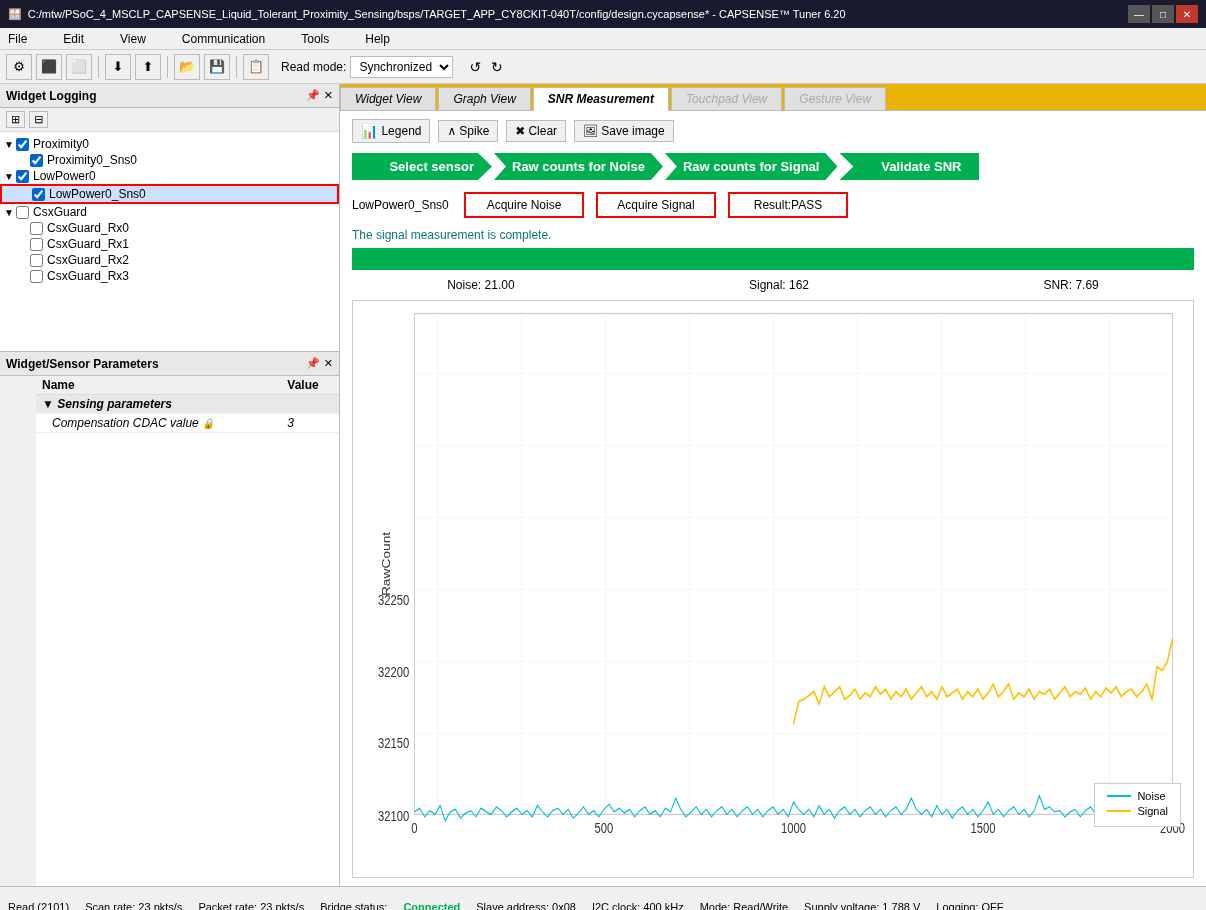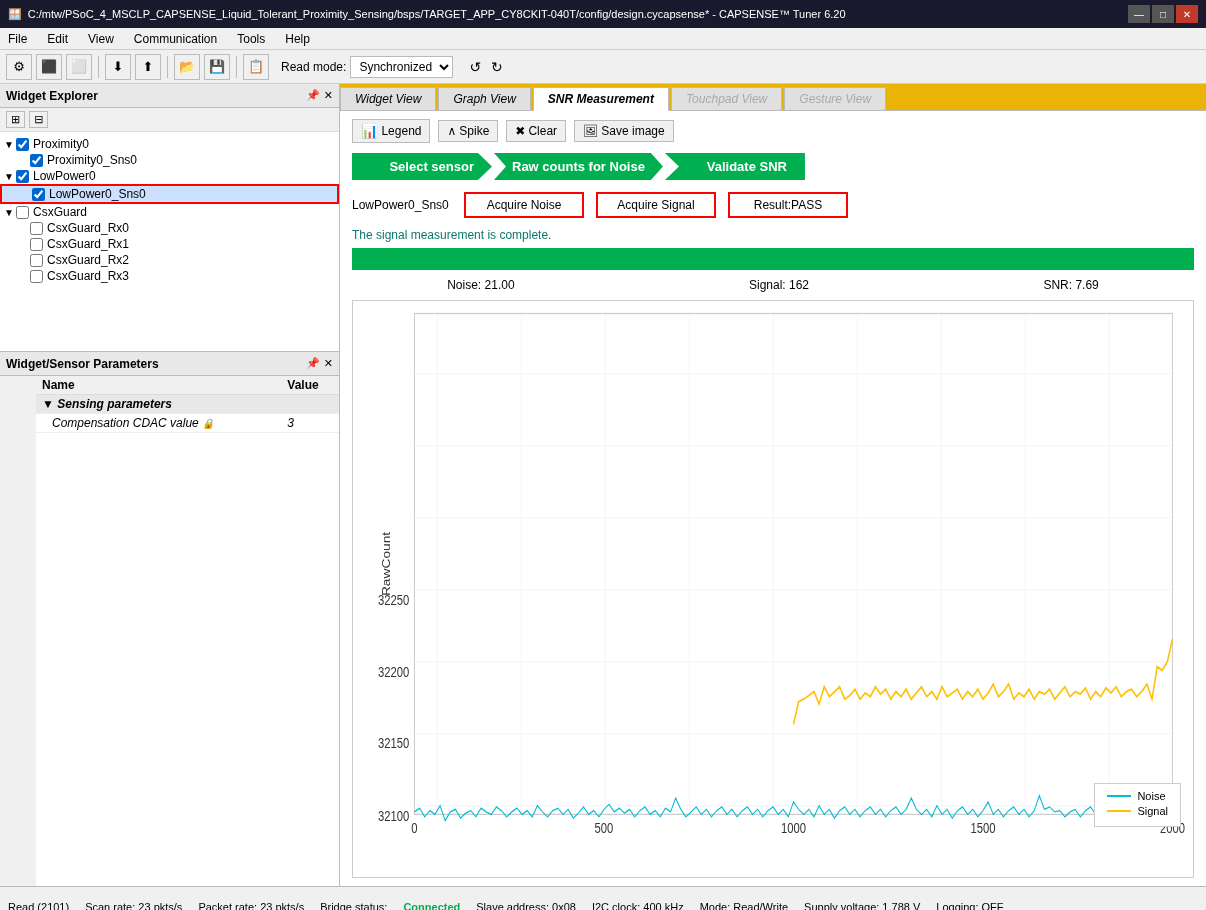--- a/index.html
+++ b/index.html
@@ -18,21 +18,21 @@
     .title-bar-left { display: flex; align-items: center; gap: 6px; font-size: 11px; }
     .title-bar-controls { display: flex; gap: 2px; }
     .title-btn { width: 22px; height: 18px; background: #555; border: none; color: white; font-size: 10px; cursor: pointer; display: flex; align-items: center; justify-content: center; }
     .title-btn.close { background: #c0392b; }
 
     
     .menu-bar {
       background: #f0f0f0;
       padding: 2px 4px;
       display: flex;
-      gap: 12px;
+      gap: 28px;
       border-bottom: 1px solid #ccc;
       height: 22px;
       align-items: center;
     }
     .menu-item { font-size: 12px; cursor: pointer; padding: 1px 4px; }
 
     
     .toolbar {
       background: #f0f0f0;
       padding: 3px 6px;
@@ -344,21 +344,21 @@
     <button class="undo-btn">↺</button>
     <button class="undo-btn">↻</button>
   </div>
 </div>
 
 <div class="main-layout">
 
   <div class="left-panel">
 
     <div class="panel-header">
-      <span class="panel-title">Widget Explorer</span>
+      <span class="panel-title">Widget Logging</span>
       <div class="panel-controls">
         <button class="panel-ctrl-btn">📌</button>
         <button class="panel-ctrl-btn">✕</button>
       </div>
     </div>
 
     <div style="display:flex; gap:4px; padding:3px 6px; background:#f0f0f0; border-bottom:1px solid #ddd;">
       <button style="font-size:11px; padding:1px 4px; border:1px solid #bbb; background:#f0f0f0; cursor:pointer;">⊞</button>
       <button style="font-size:11px; padding:1px 4px; border:1px solid #bbb; background:#f0f0f0; cursor:pointer;">⊟</button>
     </div>
@@ -496,20 +496,23 @@
         </button>
       </div>
 
       <div class="step-flow">
         <div class="step-box" style="clip-path: polygon(0 0, calc(100% - 14px) 0, 100% 50%, calc(100% - 14px) 100%, 0 100%);">
           <span>Select sensor</span>
         </div>
         <div class="step-box">
           <span>Raw counts for Noise</span>
         </div>
+        <div class="step-box">
+          <span>Raw counts for Signal</span>
+        </div>
         <div class="step-box" style="clip-path: polygon(0 0, 100% 0, 100% 100%, 0 100%, 14px 50%);">
           <span>Validate SNR</span>
         </div>
       </div>
 
       <div class="sensor-row">
         <span class="sensor-name">LowPower0_Sns0</span>
         <button class="acquire-btn">Acquire Noise</button>
         <button class="acquire-btn">Acquire Signal</button>
         <button class="result-btn">Result:PASS</button>

